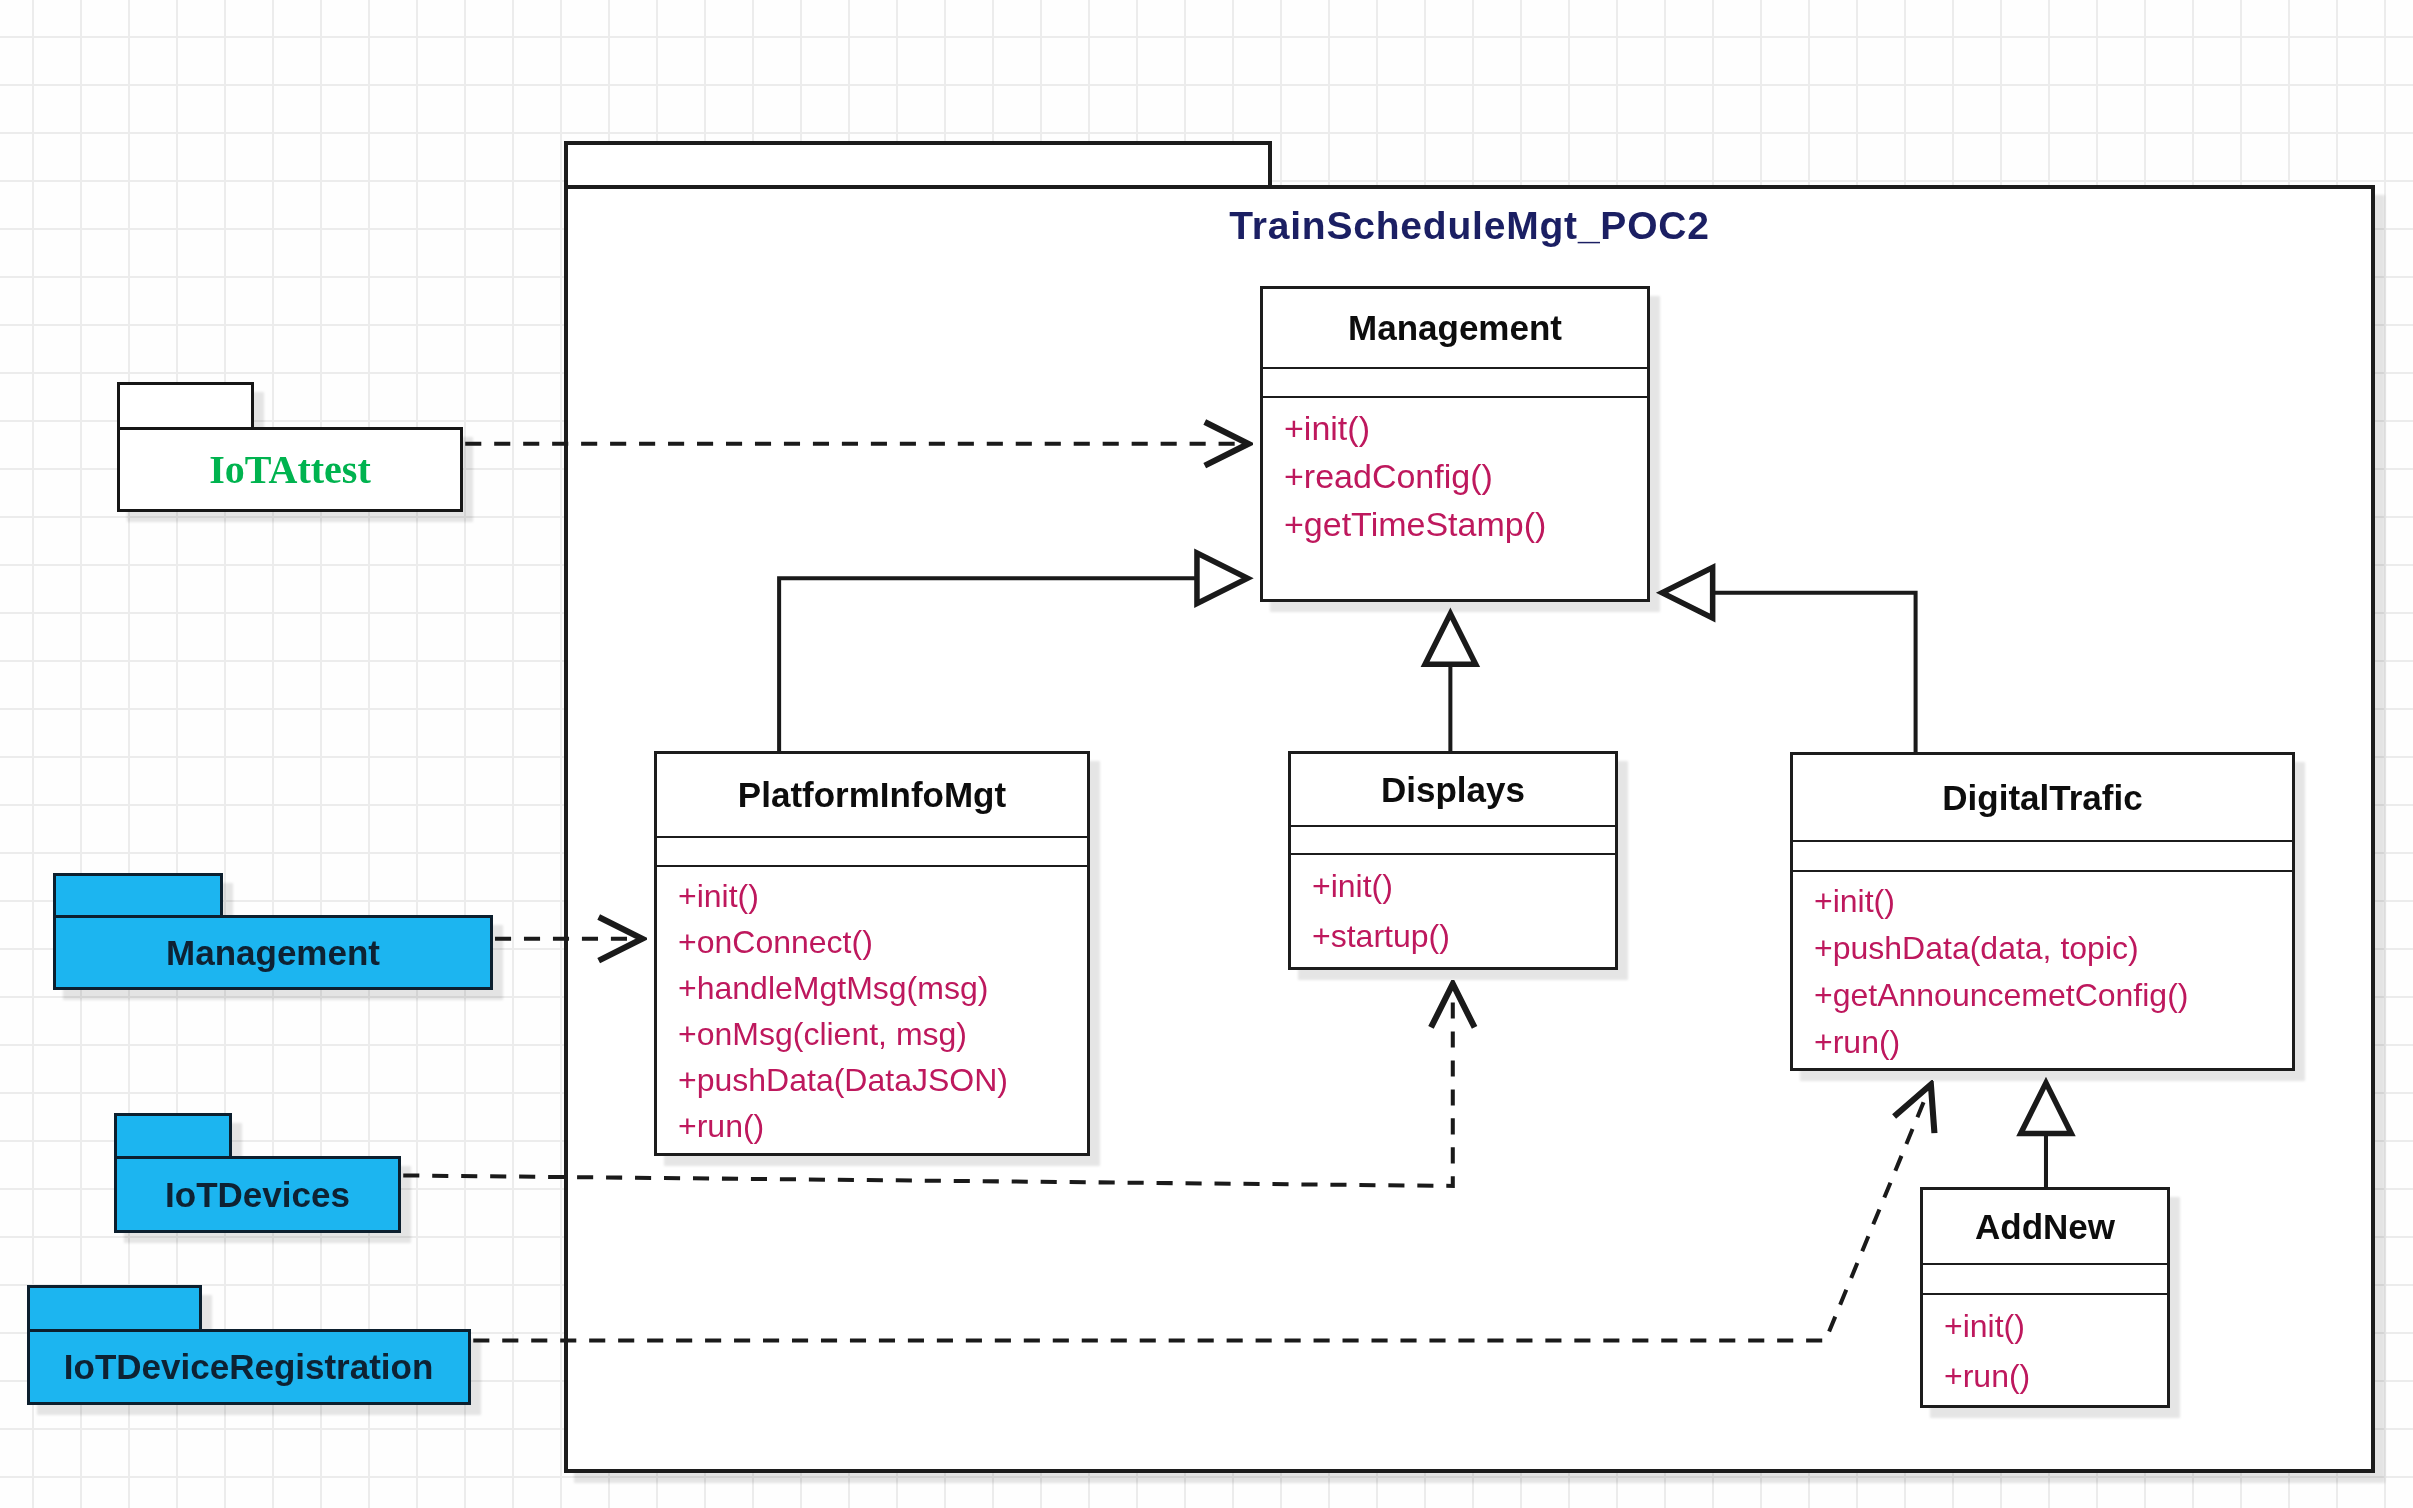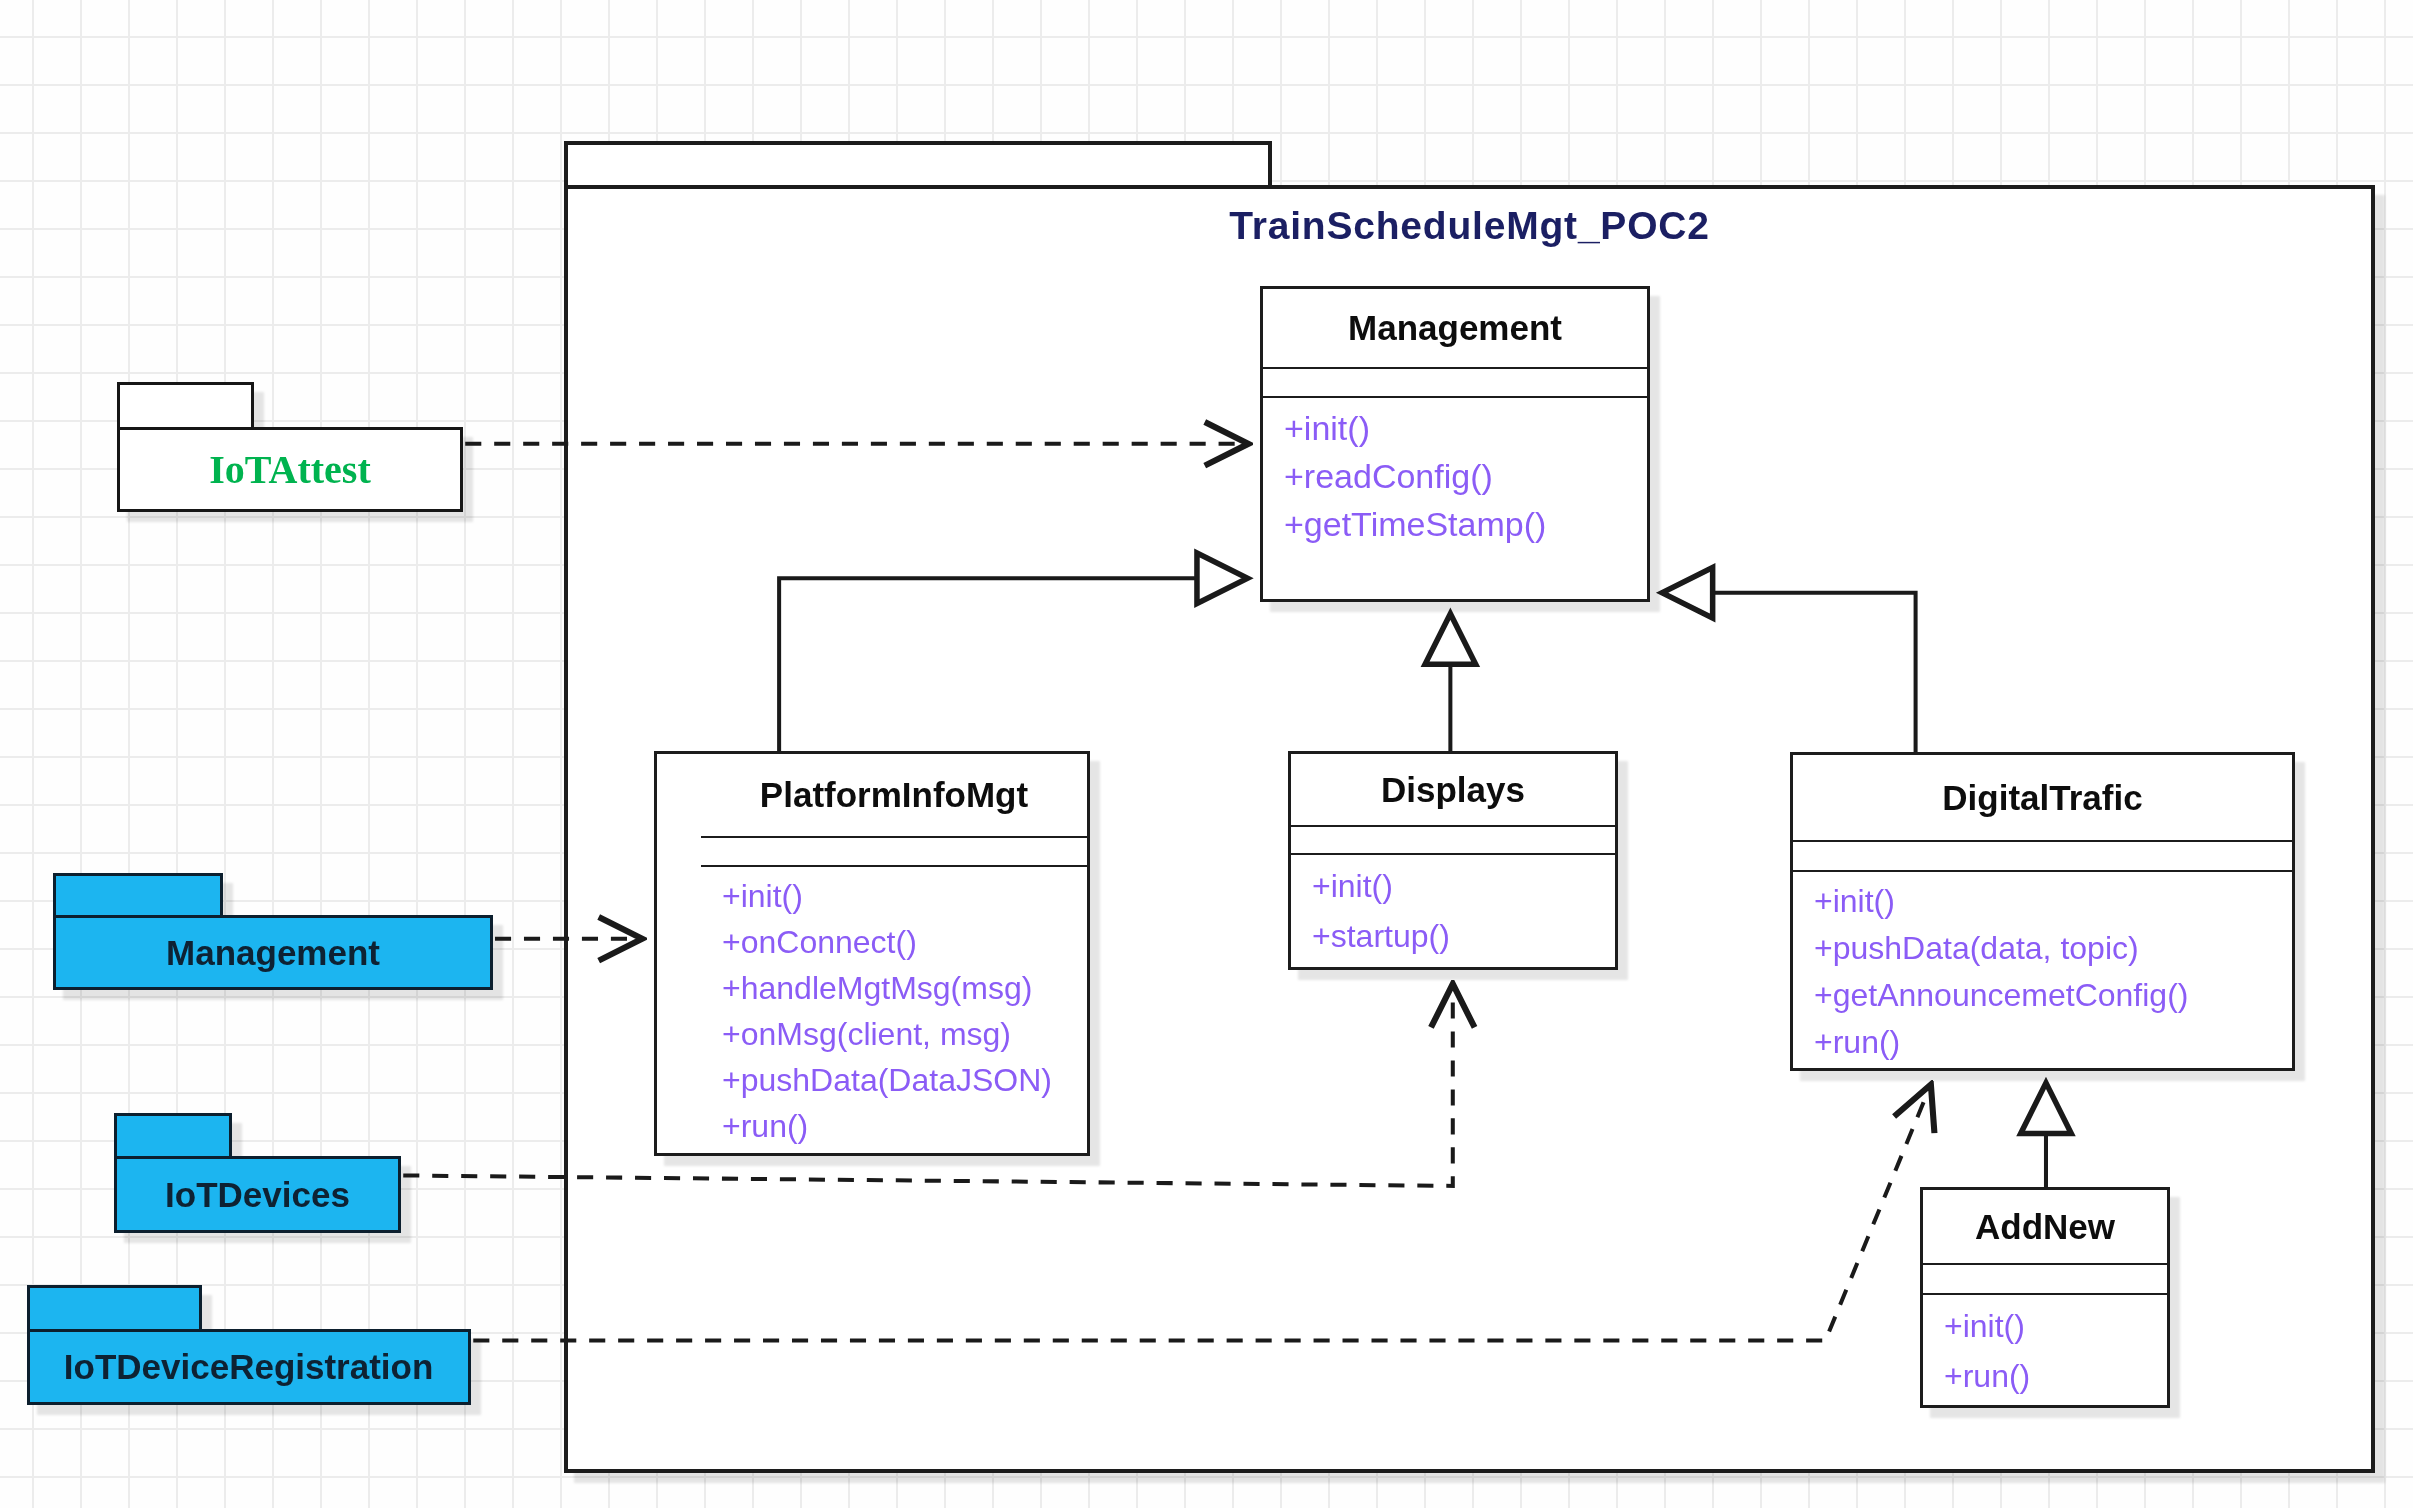--- a/index.html
+++ b/index.html
@@ -37,21 +37,21 @@
   .cls{
     background:#ffffff;border:3.2px solid #1c1c1c;
     display:flex;flex-direction:column;
   }
   .cls-title{
     display:flex;align-items:center;justify-content:center;
     font-weight:bold;color:#0d0d0d;font-size:35px;
     border-bottom:2.4px solid #1c1c1c;flex:0 0 auto;
   }
   .cls-attrs{border-bottom:2.4px solid #1c1c1c;flex:0 0 auto;}
-  .cls-methods{padding:6.4px 0 0 21px;color:#8b5cf6;flex:1 1 auto;}
+  .cls-methods{padding:6.4px 0 0 21px;color:#be185d;flex:1 1 auto;}
   .m{white-space:nowrap;}
 
   
   .pkg-tab{border:3.2px solid #0c1f2e;border-bottom:none;}
   .pkg-body{
     border:3.2px solid #0c1f2e;
     display:flex;align-items:center;justify-content:center;
     font-weight:bold;
   }
   .pkg-white .pkg-tab,.pkg-white .pkg-body{background:#ffffff;border-color:#161616;text-align:right;}
@@ -77,21 +77,21 @@
   <div class="abs cls shadowed" style="left:1260px;top:286px;width:390px;height:316px;">
     <div class="cls-title" style="height:78px;">Management</div>
     <div class="cls-attrs" style="height:27px;"></div>
     <div class="cls-methods" style="font-size:34px;line-height:48px;">
       <div class="m">+init()</div>
       <div class="m">+readConfig()</div>
       <div class="m">+getTimeStamp()</div>
     </div>
   </div>
 
-  <div class="abs cls shadowed" style="left:654px;top:751px;width:436px;height:405px;padding-left:44px;">
+  <div class="abs cls shadowed" style="left:654px;top:751px;width:436px;height:405px;">
     <div class="cls-title" style="height:82px;">PlatformInfoMgt</div>
     <div class="cls-attrs" style="height:26.6px;"></div>
     <div class="cls-methods" style="font-size:32px;line-height:46px;">
       <div class="m">+init()</div>
       <div class="m">+onConnect()</div>
       <div class="m">+handleMgtMsg(msg)</div>
       <div class="m">+onMsg(client, msg)</div>
       <div class="m">+pushData(DataJSON)</div>
       <div class="m">+run()</div>
     </div>

